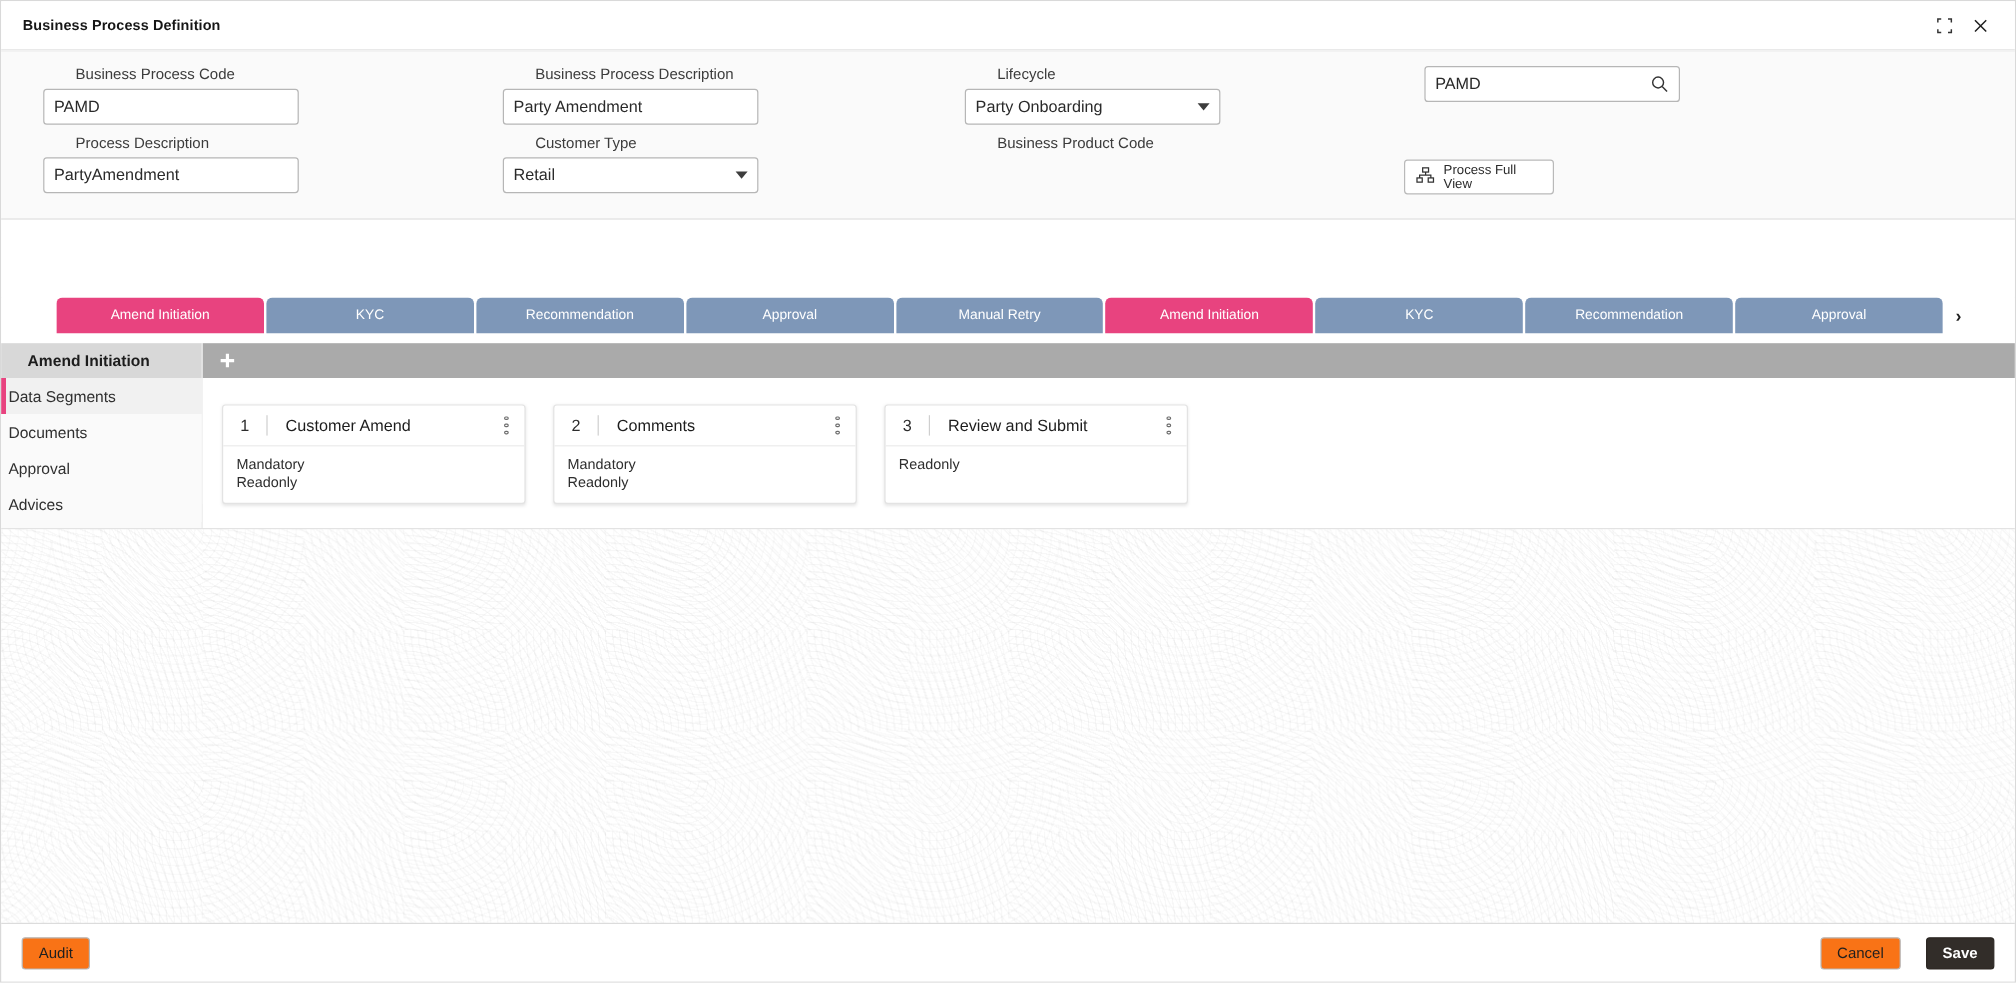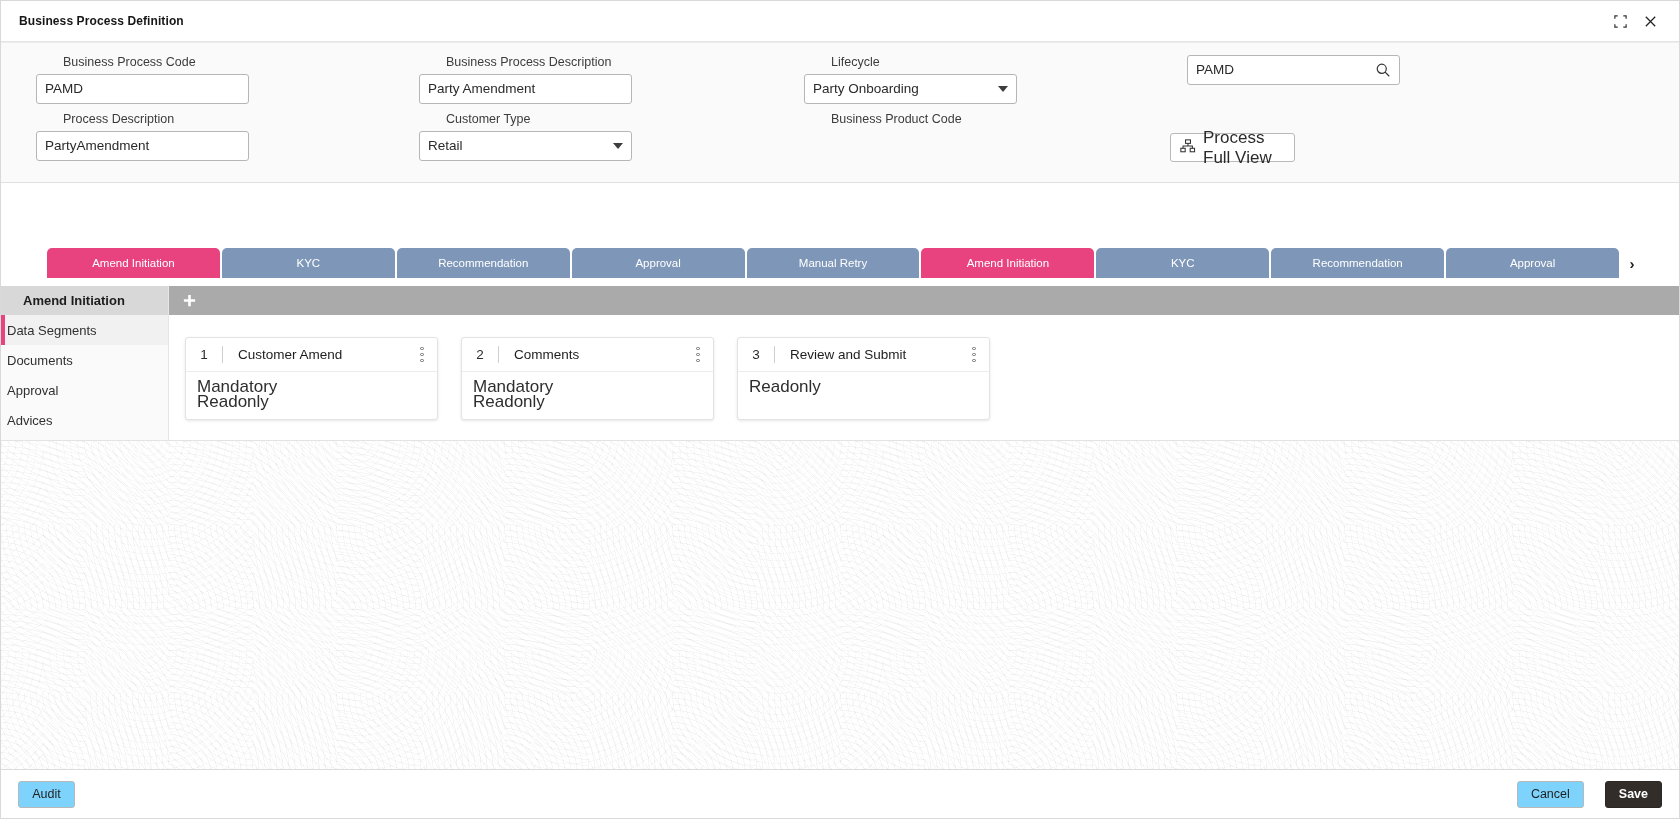--- a/index.html
+++ b/index.html
@@ -110,21 +110,21 @@
     margin-top: 2px;
     height: 29px;
     width: 125px;
     border: 1px solid #b9b9b9;
     border-radius: 3px;
     background: #fff;
     display: inline-flex;
     align-items: center;
     gap: 7px;
     padding: 0 9px;
-    font-size: 17px;
+    font-size: 11px;
     color: #2b2b2b;
     cursor: pointer;
   }
 
   
   .gap-strip {
     flex: 0 0 65px;
     background: #ffffff;
   }
 
@@ -289,21 +289,21 @@
   }
   .kebab i {
     width: 3.5px; height: 3.5px;
     border: 1px solid #6d6d6d;
     border-radius: 50%;
     display: block;
     background: #fff;
   }
   .card-body {
     padding: 8px 0 10px 11px;
-    font-size: 17px;
+    font-size: 12px;
     color: #2e2e2e;
     line-height: 14.5px;
     min-height: 44px;
   }
 
   
   .canvas {
     flex: 1 1 auto;
     border-top: 1px solid #e3e3e3;
   }
@@ -323,21 +323,21 @@
     padding: 0 13px;
     border-radius: 3px;
     font-size: 12.5px;
     display: inline-flex;
     align-items: center;
     justify-content: center;
     cursor: pointer;
   }
   .btn-outline {
     border: 1px solid #b8b8b8;
-    background: #7dd3fc;
+    background: #f97316;
     color: #1f1f1f;
   }
   .btn-dark {
     border: 1px solid #2c2723;
     background: #322d29;
     color: #ffffff;
     font-weight: bold;
   }
   .spacer { flex: 1; }
   .footer-right { display: flex; gap: 21px; }

